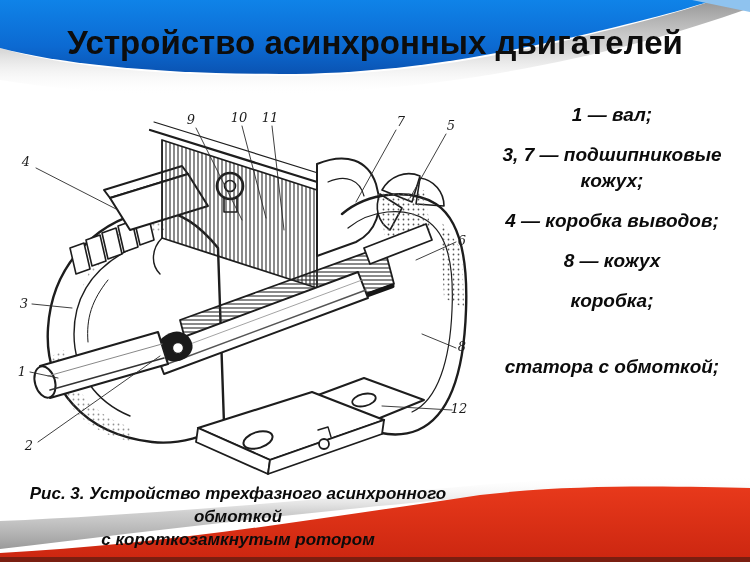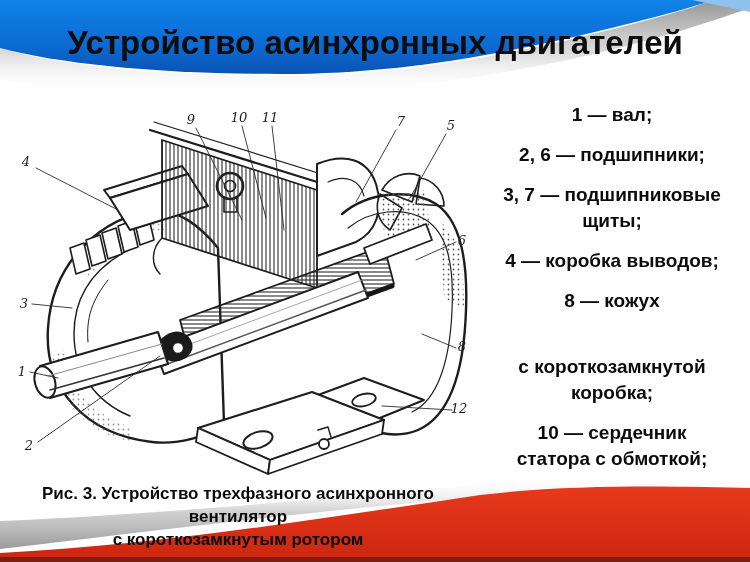--- a/index.html
+++ b/index.html
@@ -13,26 +13,27 @@
   .title{
     position:absolute;top:24px;left:0;width:750px;
     text-align:center;font-size:33px;font-weight:bold;color:#0d0d0d;
     letter-spacing:0;z-index:4;white-space:nowrap;
   }
   .motor{position:absolute;left:12px;top:98px;width:460px;height:385px;z-index:2;}
   .legend{
     position:absolute;left:476px;top:102px;width:272px;z-index:3;
     color:#0b0b0b;font-size:19px;font-weight:bold;text-align:center;line-height:26px;
   }
-  .legend-item{margin-bottom:14px;white-space:nowrap;}
+  .legend-item{margin-bottom:14px;white-space:nowrap;font-style:italic;}
   .legend-item:nth-child(6){margin-top:40px;}
   .caption{
     position:absolute;left:8px;top:482px;width:460px;z-index:3;
     color:#0b0b0b;font-size:17px;font-weight:bold;text-align:center;line-height:23px;
     white-space:nowrap;
+    font-style:italic;
   }
   svg text{user-select:none;}
 </style>
 </head>
 <body>
 
 <div class="slide">
 
   <svg class="deco-top" viewBox="0 0 750 118" aria-hidden="true">
     <defs>
@@ -204,41 +205,36 @@
         <text x="447" y="315">12</text>
       </g>
     </g>
   </svg>
 
   <div class="legend">
       <div class="legend-item">
         <div>1 — вал;</div>
       </div>
       <div class="legend-item">
-        <div>2, 6 — подшипники;</div>
-      </div>
-      <div class="legend-item">
         <div>3, 7 — подшипниковые</div>
-        <div>щиты;</div>
+        <div>кожух;</div>
       </div>
       <div class="legend-item">
         <div>4 — коробка выводов;</div>
       </div>
       <div class="legend-item">
         <div>8 — кожух</div>
       </div>
       <div class="legend-item">
-        <div>с короткозамкнутой</div>
         <div>коробка;</div>
       </div>
       <div class="legend-item">
-        <div>10 — сердечник</div>
         <div>статора с обмоткой;</div>
       </div>
     </div>
 
   <div class="caption">
     <div>Рис. 3. Устройство трехфазного асинхронного</div>
-    <div>вентилятор</div>
+    <div>обмоткой</div>
     <div>с короткозамкнутым ротором</div>
   </div>
 
 </div>
 
 </body></html>

